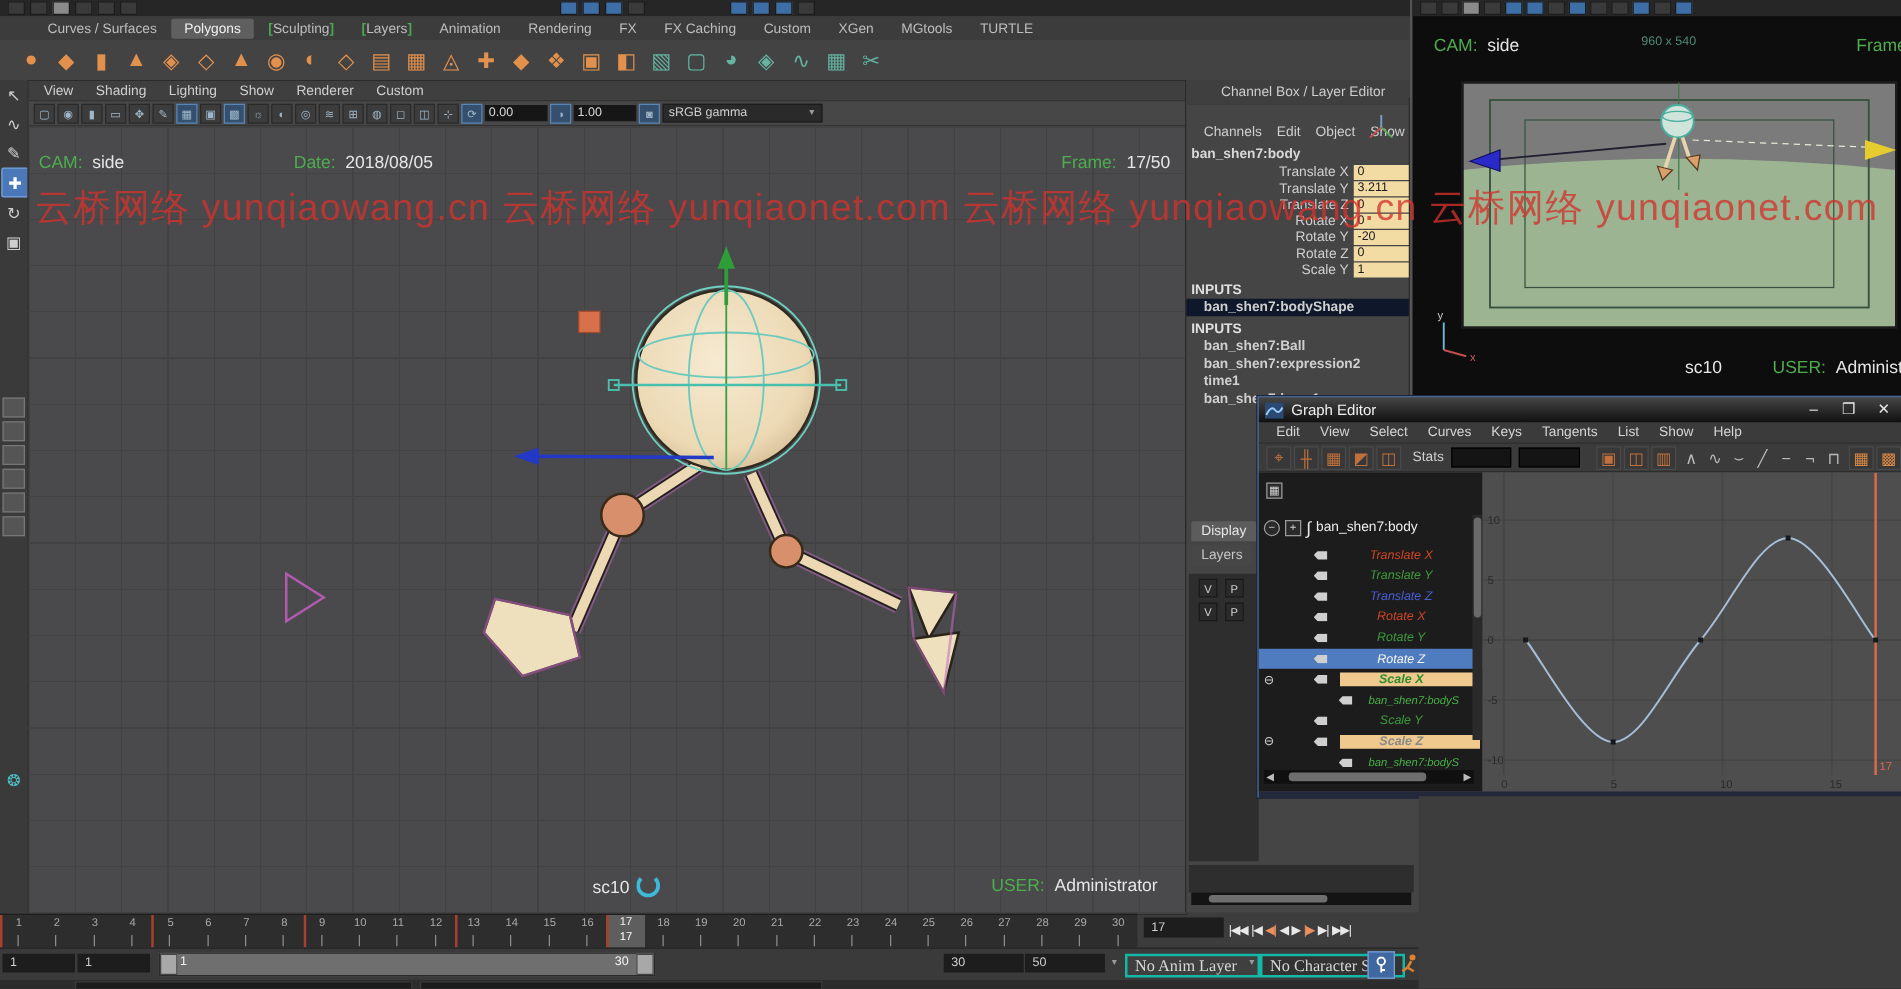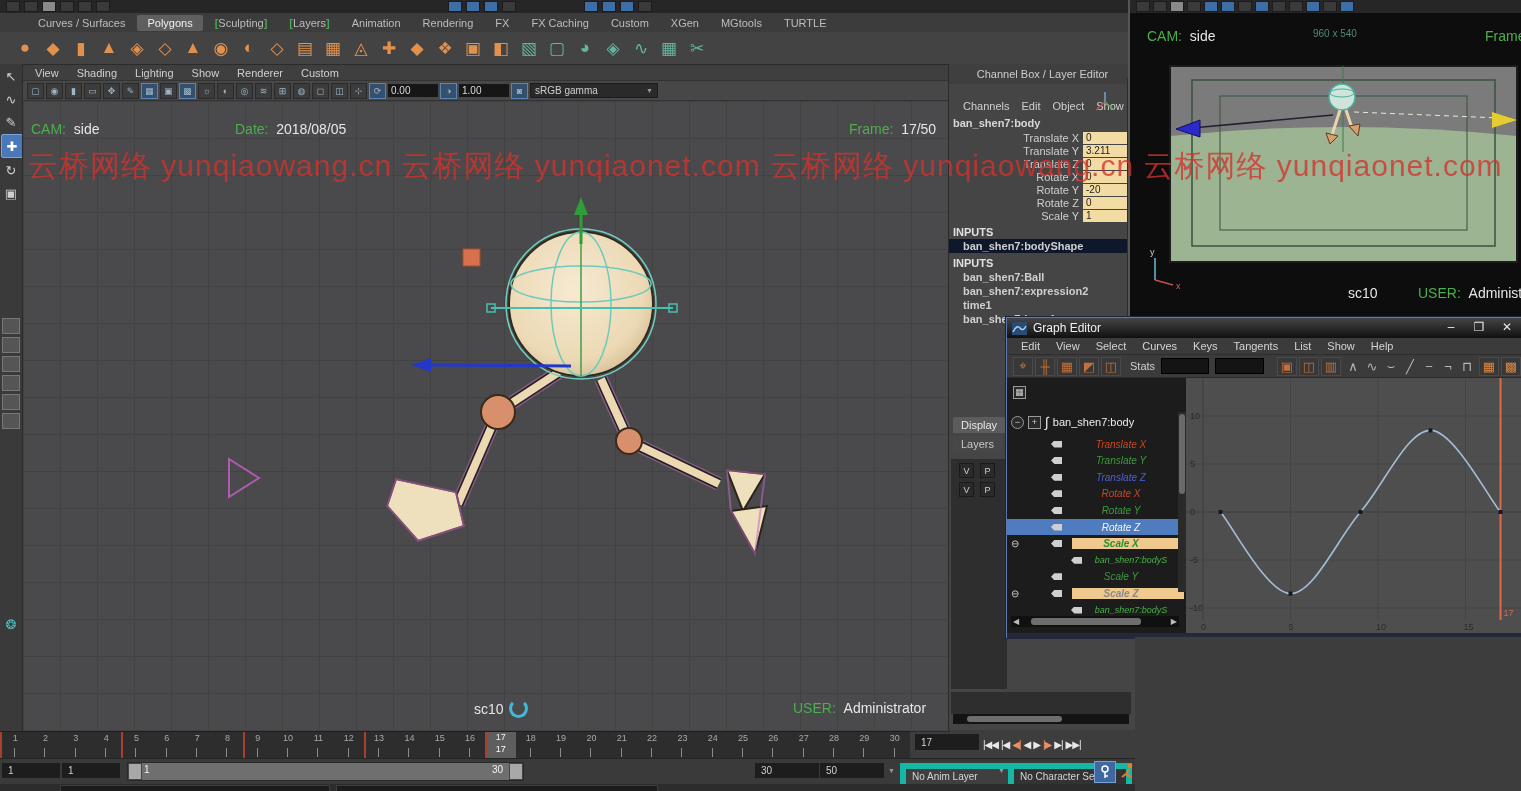--- a/index.html
+++ b/index.html
@@ -95,21 +95,21 @@
   .tl-curfield{left:915px;top:734px;width:58px;height:16px;background:#1d1d1d;color:#d0d0d0;font-size:10px;display:flex;align-items:center;padding-left:6px;}
   .playback{left:982px;top:733px;width:155px;height:22px;display:flex;align-items:center;gap:1px;}
   .pb-btn{color:#e8e8e8;font-size:10px;padding:2px 1px;letter-spacing:-1px;white-space:nowrap;}
   .pb-btn.accent{color:#e89060;}
   
   .rangebar{left:0;top:758px;width:1135px;height:26px;background:#3a3a3a;border-top:1px solid #242424;position:absolute;}
   .rb-field{position:absolute;top:4px;height:15px;background:#1d1d1d;color:#cfcfcf;font-size:10px;display:flex;align-items:center;padding-left:6px;}
   .rb-slider{position:absolute;left:127px;top:3px;width:395px;height:17px;background:#6f6f6f;border:1px solid #2a2a2a;}
   .rb-handle{position:absolute;top:0;width:12px;height:15px;background:#a8a8a8;border:1px solid #444;}
   .rb-sl-label{position:absolute;top:1px;font-size:10px;color:#f2f2f2;}
-  .rb-drop{position:absolute;top:4px;height:15px;background:#3f3f3f;border:6px solid #14b8a6;color:#d6d6d6;font-size:10px;display:flex;align-items:center;padding:0 6px;}
+  .rb-drop{position:absolute;top:4px;height:15px;background:#3f3f3f;border:2px solid #14b8a6;color:#d6d6d6;font-size:13px;display:flex;align-items:center;padding:0 6px;font-family:Liberation Serif, serif;}
   .bottom-strip{left:0;top:784px;width:1135px;height:7px;background:#2c2c2c;position:absolute;}
   .bs-box{position:absolute;top:1px;height:5px;background:#1c1c1c;border:1px solid #3d3d3d;}
   
   .watermark{left:28px;top:146px;width:1493px;height:42px;font-size:30px;color:rgba(210,50,45,.78);white-space:nowrap;overflow:hidden;z-index:60;pointer-events:none;letter-spacing:1px;}
   .void{left:1135px;top:637px;width:386px;height:154px;background:#3d3d3d;position:absolute;}
   svg text{font-family:"Liberation Sans",sans-serif;}
 </style>
 </head>
 <body>
 

